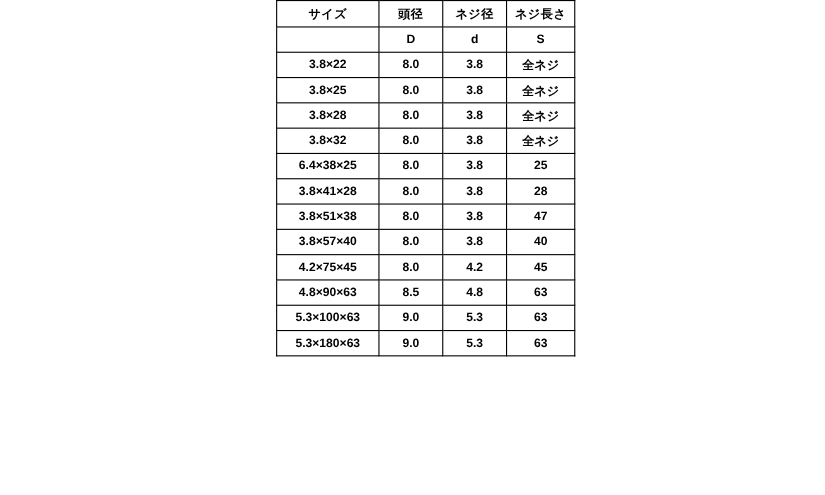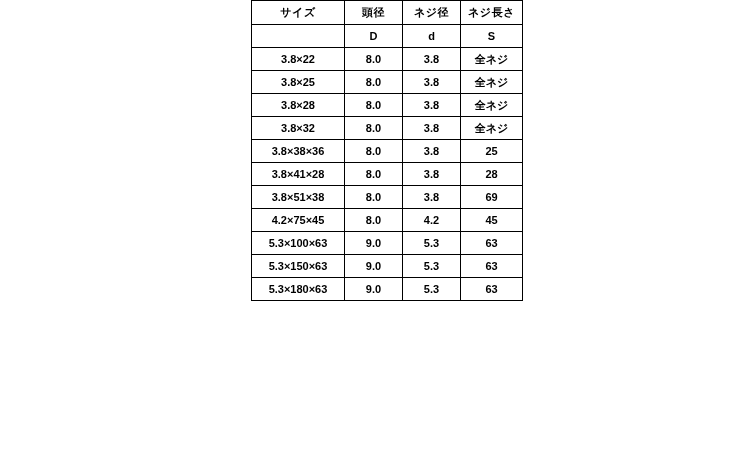--- a/index.html
+++ b/index.html
@@ -114,51 +114,57 @@
             <td class="num-cell">3.8</td>
             <td class="full-thread">全ネジ</td>
           </tr>
           <tr class="data-row">
             <td class="size-cell">3.8×32</td>
             <td class="num-cell">8.0</td>
             <td class="num-cell">3.8</td>
             <td class="full-thread">全ネジ</td>
           </tr>
           <tr class="data-row">
-            <td class="size-cell">3.8×38×36</td>
+            <td class="size-cell">6.4×38×25</td>
             <td class="num-cell">8.0</td>
             <td class="num-cell">3.8</td>
             <td class="num-cell">25</td>
           </tr>
           <tr class="data-row">
             <td class="size-cell">3.8×41×28</td>
             <td class="num-cell">8.0</td>
             <td class="num-cell">3.8</td>
             <td class="num-cell">28</td>
           </tr>
           <tr class="data-row">
             <td class="size-cell">3.8×51×38</td>
             <td class="num-cell">8.0</td>
             <td class="num-cell">3.8</td>
-            <td class="num-cell">69</td>
+            <td class="num-cell">47</td>
+          </tr>
+          <tr class="data-row">
+            <td class="size-cell">3.8×57×40</td>
+            <td class="num-cell">8.0</td>
+            <td class="num-cell">3.8</td>
+            <td class="num-cell">40</td>
           </tr>
           <tr class="data-row">
             <td class="size-cell">4.2×75×45</td>
             <td class="num-cell">8.0</td>
             <td class="num-cell">4.2</td>
             <td class="num-cell">45</td>
           </tr>
           <tr class="data-row">
-            <td class="size-cell">5.3×100×63</td>
-            <td class="num-cell">9.0</td>
-            <td class="num-cell">5.3</td>
+            <td class="size-cell">4.8×90×63</td>
+            <td class="num-cell">8.5</td>
+            <td class="num-cell">4.8</td>
             <td class="num-cell">63</td>
           </tr>
           <tr class="data-row">
-            <td class="size-cell">5.3×150×63</td>
+            <td class="size-cell">5.3×100×63</td>
             <td class="num-cell">9.0</td>
             <td class="num-cell">5.3</td>
             <td class="num-cell">63</td>
           </tr>
           <tr class="data-row">
             <td class="size-cell">5.3×180×63</td>
             <td class="num-cell">9.0</td>
             <td class="num-cell">5.3</td>
             <td class="num-cell">63</td>
           </tr>

